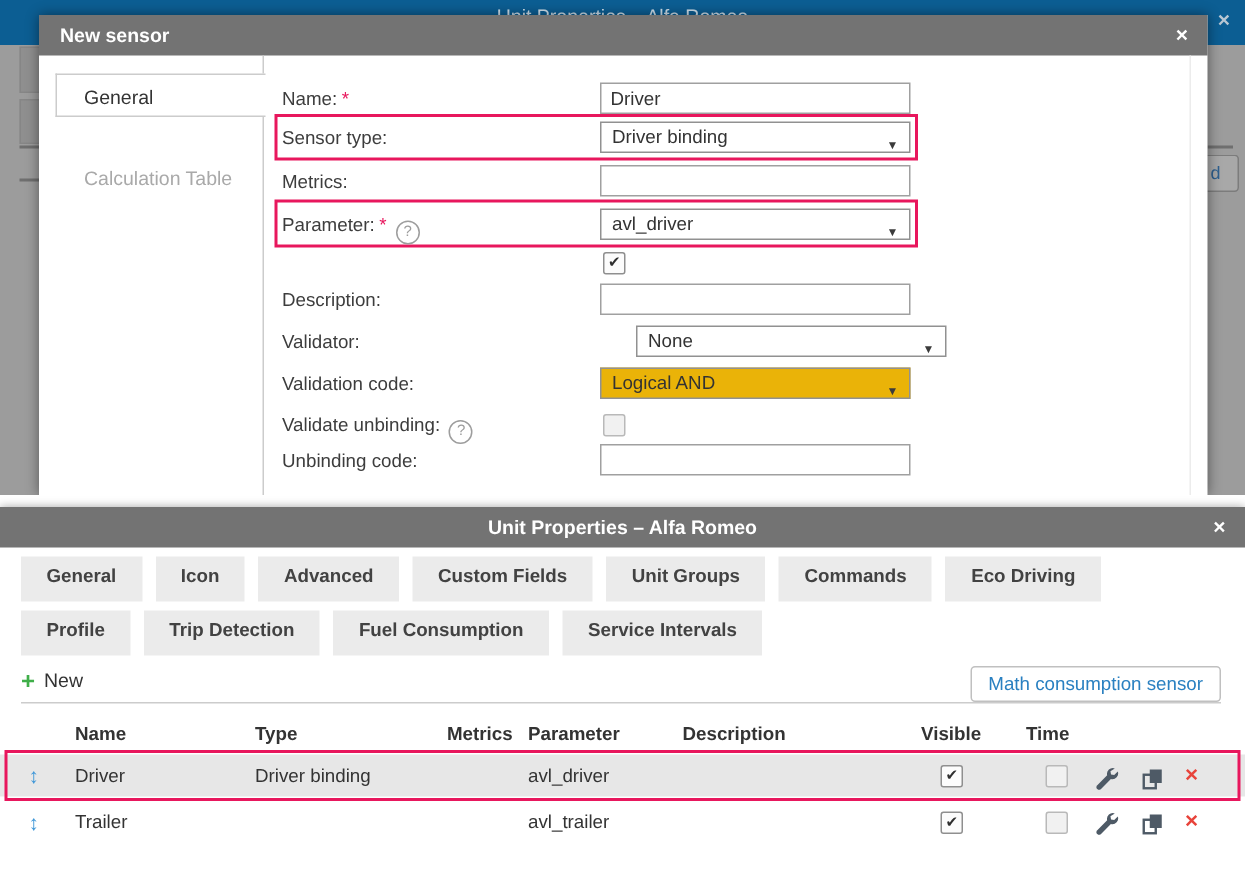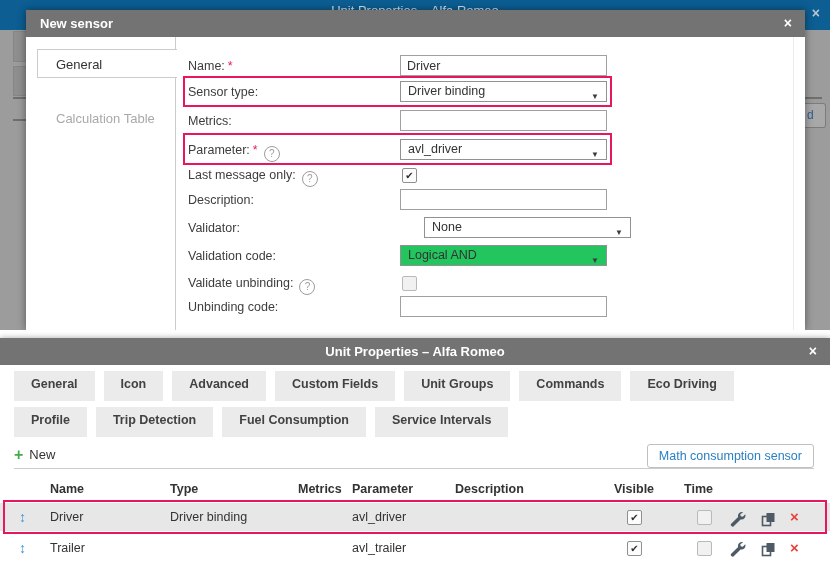--- a/index.html
+++ b/index.html
@@ -37,21 +37,21 @@
   .req{color:#e8175d;margin-left:3px;}
   .help{display:inline-block;width:14px;height:14px;border:1px solid #9d9d9d;border-radius:50%;
        text-align:center;line-height:14px;font-size:10px;color:#9d9d9d;margin-left:6px;
        vertical-align:-3px;padding-left:0;}
   .input{position:absolute;left:374px;width:207px;height:21px;border:1px solid #a0a0a0;
        background:#fff;font-family:"Liberation Sans",sans-serif;font-size:12.5px;
        padding:0 6px;box-sizing:border-box;color:#333;}
   .select{position:absolute;left:374px;width:207px;height:21px;border:1px solid #919191;
        background:#fff;box-sizing:border-box;line-height:19px;padding-left:7px;color:#333;
        font-size:12.5px;cursor:pointer;}
-  .select.disabled{background:#22c55e;}
+  .select.disabled{background:#eab308;}
   .select .arrow{position:absolute;right:7px;top:5px;font-size:8px;color:#3b3b3b;}
   .cb{position:absolute;left:376px;width:13px;height:13px;border:1px solid #8f8f8f;background:#fcfcfc;
        text-align:center;line-height:13px;font-size:10px;color:#2f2f2f;border-radius:2px;cursor:pointer;}
   .cb.off{background:#f1f1f1;border-color:#b9b9b9;}
   .redbox{position:absolute;border:2px solid #e8175d;pointer-events:none;box-sizing:border-box;}
   
   .up{left:0;top:338px;width:830px;height:250px;box-shadow:0 0 6px rgba(0,0,0,.35);}
   .tabs{position:absolute;left:14px;display:flex;gap:9px;}
   .tabs.r1{top:33px;} .tabs.r2{top:69px;}
   .tab{height:27px;line-height:27px;padding:0 17px;background:#ebebeb;color:#424242;
@@ -132,23 +132,20 @@
 
       <div class="redbox" style="left:157px;top:96px;width:429px;height:32px;"></div>
       <div class="flabel" style="top:106px;">
         <span>Parameter:</span><span class="req">*</span><span class="help">?</span>
       </div>
       <div class="select" style="top:102px;">
         <span>avl_driver</span>
         <span class="arrow">▼</span>
       </div>
 
-      <div class="flabel" style="top:131px;">
-        <span>Last message only:</span><span class="help">?</span>
-      </div>
       <div class="cb" style="top:131px;">✔</div>
 
       <div class="flabel" style="top:156px;">
         <span>Description:</span>
       </div>
       <input class="input" style="top: 152px;" value="">
 
       <div class="flabel" style="top:184px;">
         <span>Validator:</span>
       </div>

